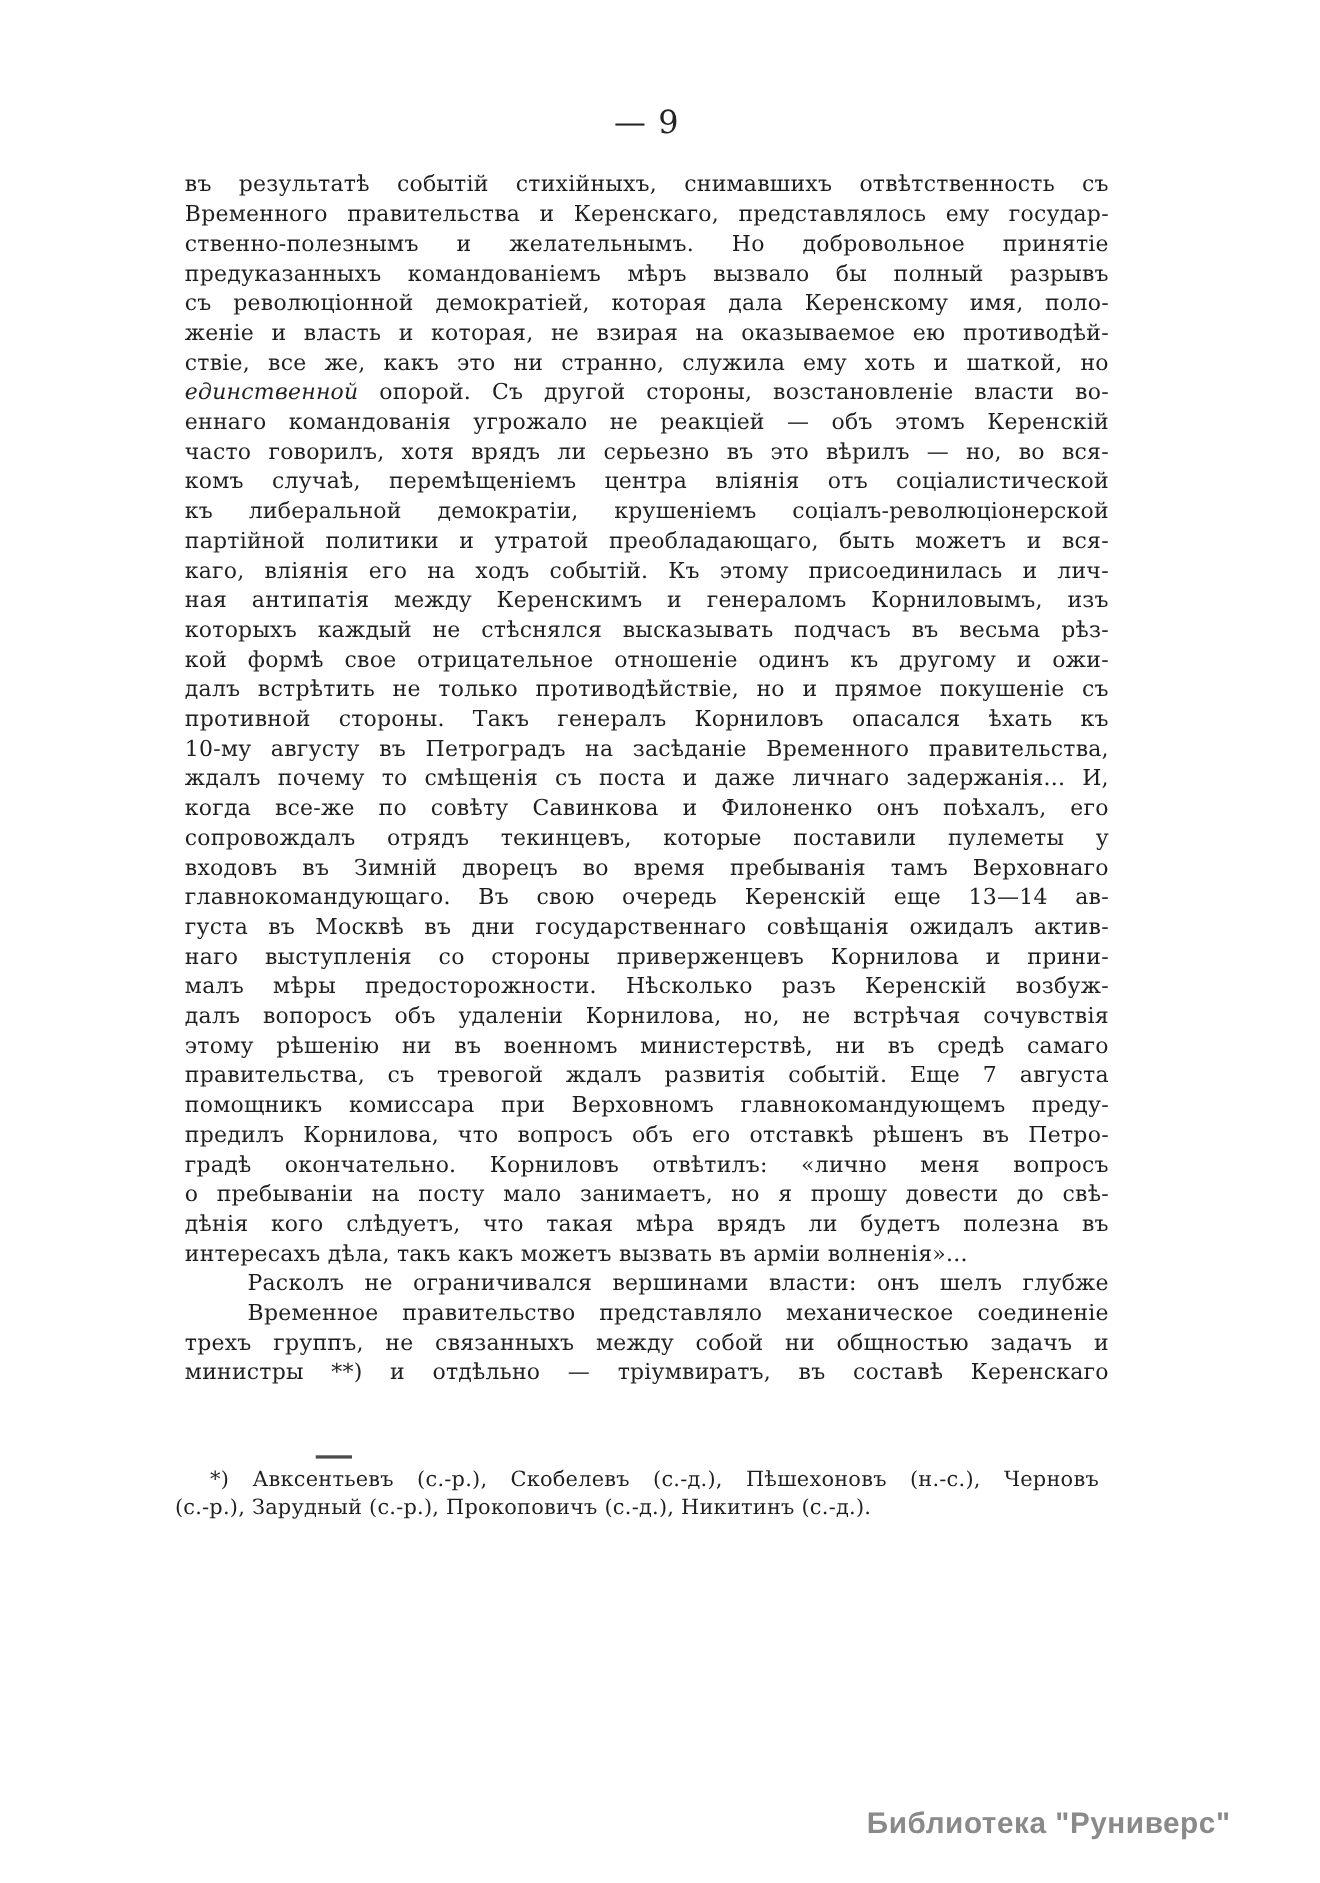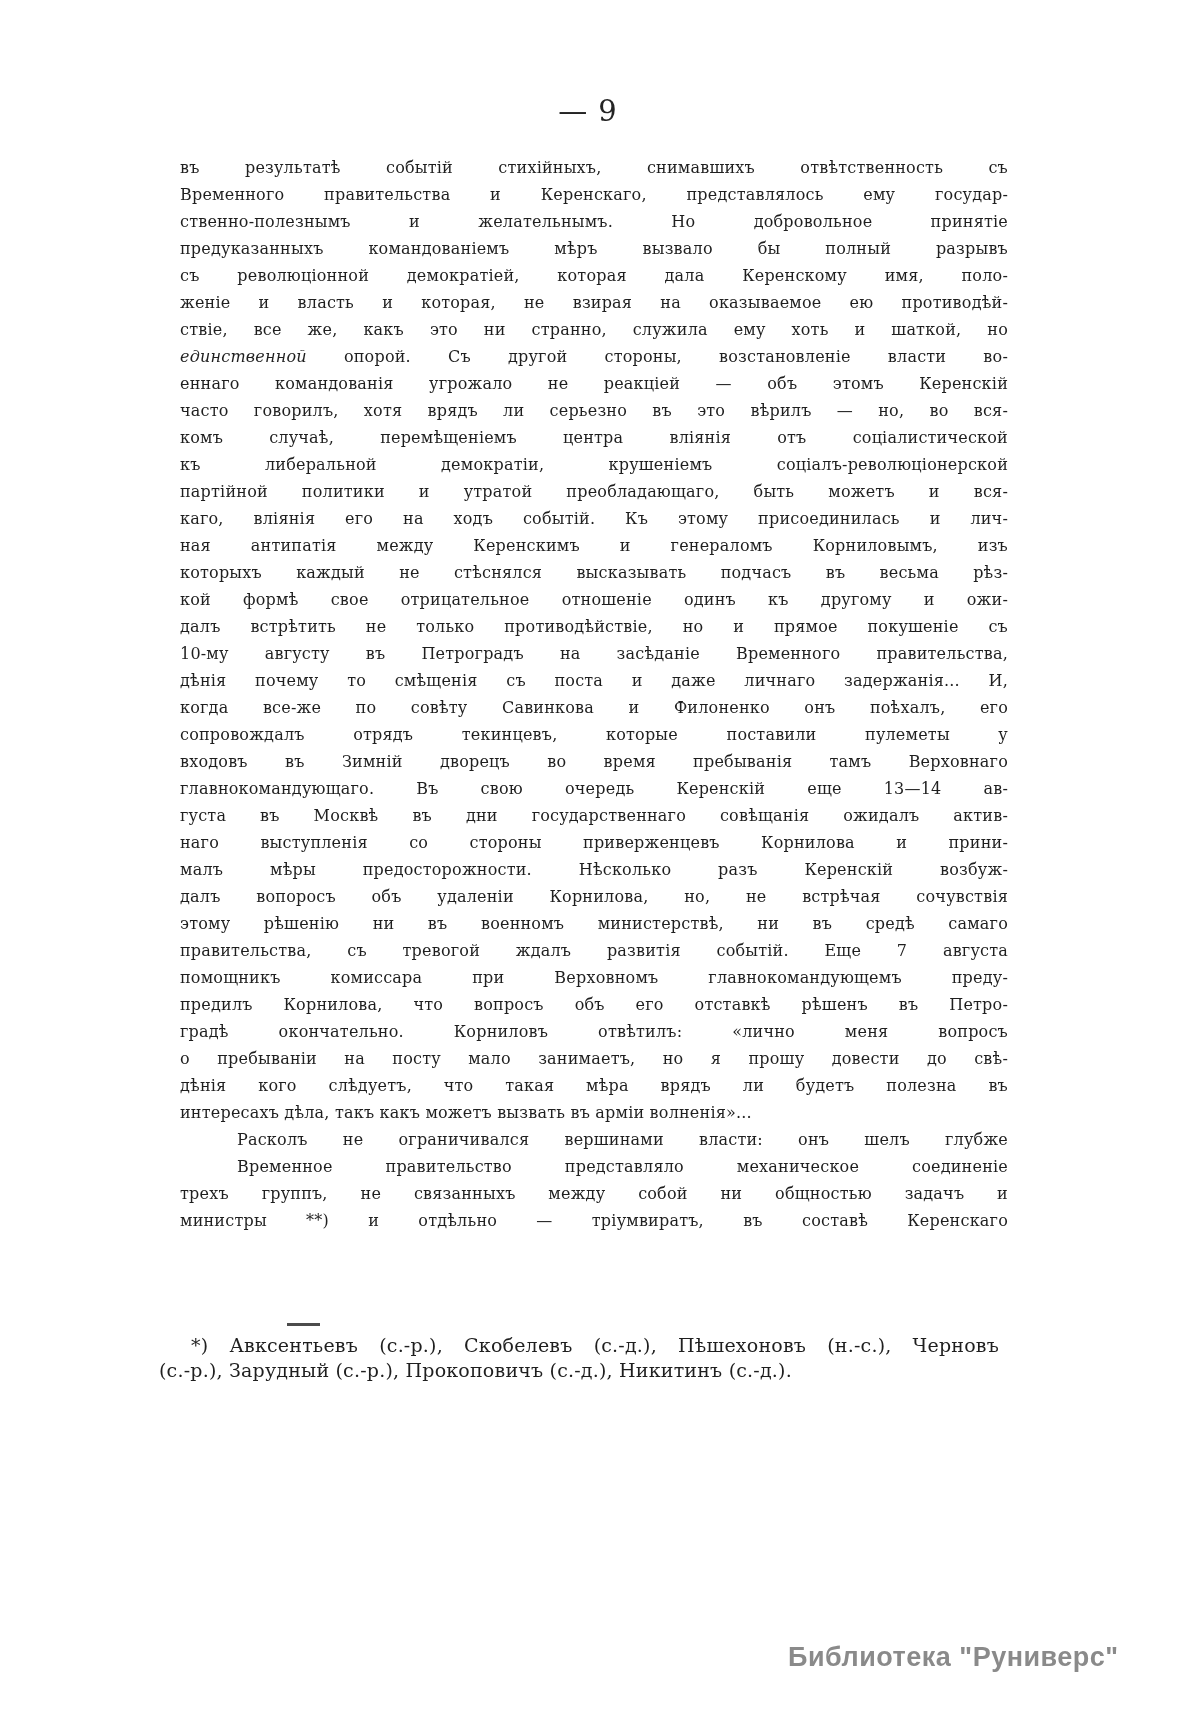--- a/index.html
+++ b/index.html
@@ -22,27 +22,26 @@
     letter-spacing:1px;
     color:#242424;
   }
   .body-block {
     position:absolute;
     left:168px;
     top:154px;
     width:840px;
   }
   .body-block .line {
-    font-size:16px;
+    font-size:20px;
     line-height:27px;
     height:27px;
     text-align:justify;
     text-align-last:justify;
     letter-spacing:0.2px;
-    margin-left:12px;
   }
   .line.last { text-align-last:left; }
   .line.indent { text-indent:57px; }
   .footnote-separator {
     position:absolute;
     left:287px;
     top:1323px;
     width:33px;
     height:3px;
     background:#4c4c4c;
@@ -92,22 +91,23 @@
       <div class="line">еннаго командованія угрожало не реакціей — объ этомъ Керенскій</div>
       <div class="line">часто говорилъ, хотя врядъ ли серьезно въ это вѣрилъ — но, во вся-</div>
       <div class="line">комъ случаѣ, перемѣщеніемъ центра вліянія отъ соціалистической</div>
       <div class="line">къ либеральной демократіи, крушеніемъ соціалъ-революціонерской</div>
       <div class="line">партійной политики и утратой преобладающаго, быть можетъ и вся-</div>
       <div class="line">каго, вліянія его на ходъ событій. Къ этому присоединилась и лич-</div>
       <div class="line">ная антипатія между Керенскимъ и генераломъ Корниловымъ, изъ</div>
       <div class="line">которыхъ каждый не стѣснялся высказывать подчасъ въ весьма рѣз-</div>
       <div class="line">кой формѣ свое отрицательное отношеніе одинъ къ другому и ожи-</div>
       <div class="line">далъ встрѣтить не только противодѣйствіе, но и прямое покушеніе съ</div>
+      <div class="line">противной стороны. Такъ генералъ Корниловъ опасался ѣхать къ</div>
       <div class="line">10-му августу въ Петроградъ на засѣданіе Временного правительства,</div>
-      <div class="line">дѣнія почему то смѣщенія съ поста и даже личнаго задержанія... И,</div>
+      <div class="line">ждалъ почему то смѣщенія съ поста и даже личнаго задержанія... И,</div>
       <div class="line">когда все-же по совѣту Савинкова и Филоненко онъ поѣхалъ, его</div>
       <div class="line">сопровождалъ отрядъ текинцевъ, которые поставили пулеметы у</div>
       <div class="line">входовъ въ Зимній дворецъ во время пребыванія тамъ Верховнаго</div>
       <div class="line">главнокомандующаго. Въ свою очередь Керенскій еще 13—14 ав-</div>
       <div class="line">густа въ Москвѣ въ дни государственнаго совѣщанія ожидалъ актив-</div>
       <div class="line">наго выступленія со стороны приверженцевъ Корнилова и прини-</div>
       <div class="line">малъ мѣры предосторожности. Нѣсколько разъ Керенскій возбуж-</div>
       <div class="line">далъ вопоросъ объ удаленіи Корнилова, но, не встрѣчая сочувствія</div>
       <div class="line">этому рѣшенію ни въ военномъ министерствѣ, ни въ средѣ самаго</div>
       <div class="line">правительства, съ тревогой ждалъ развитія событій. Еще 7 августа</div>

